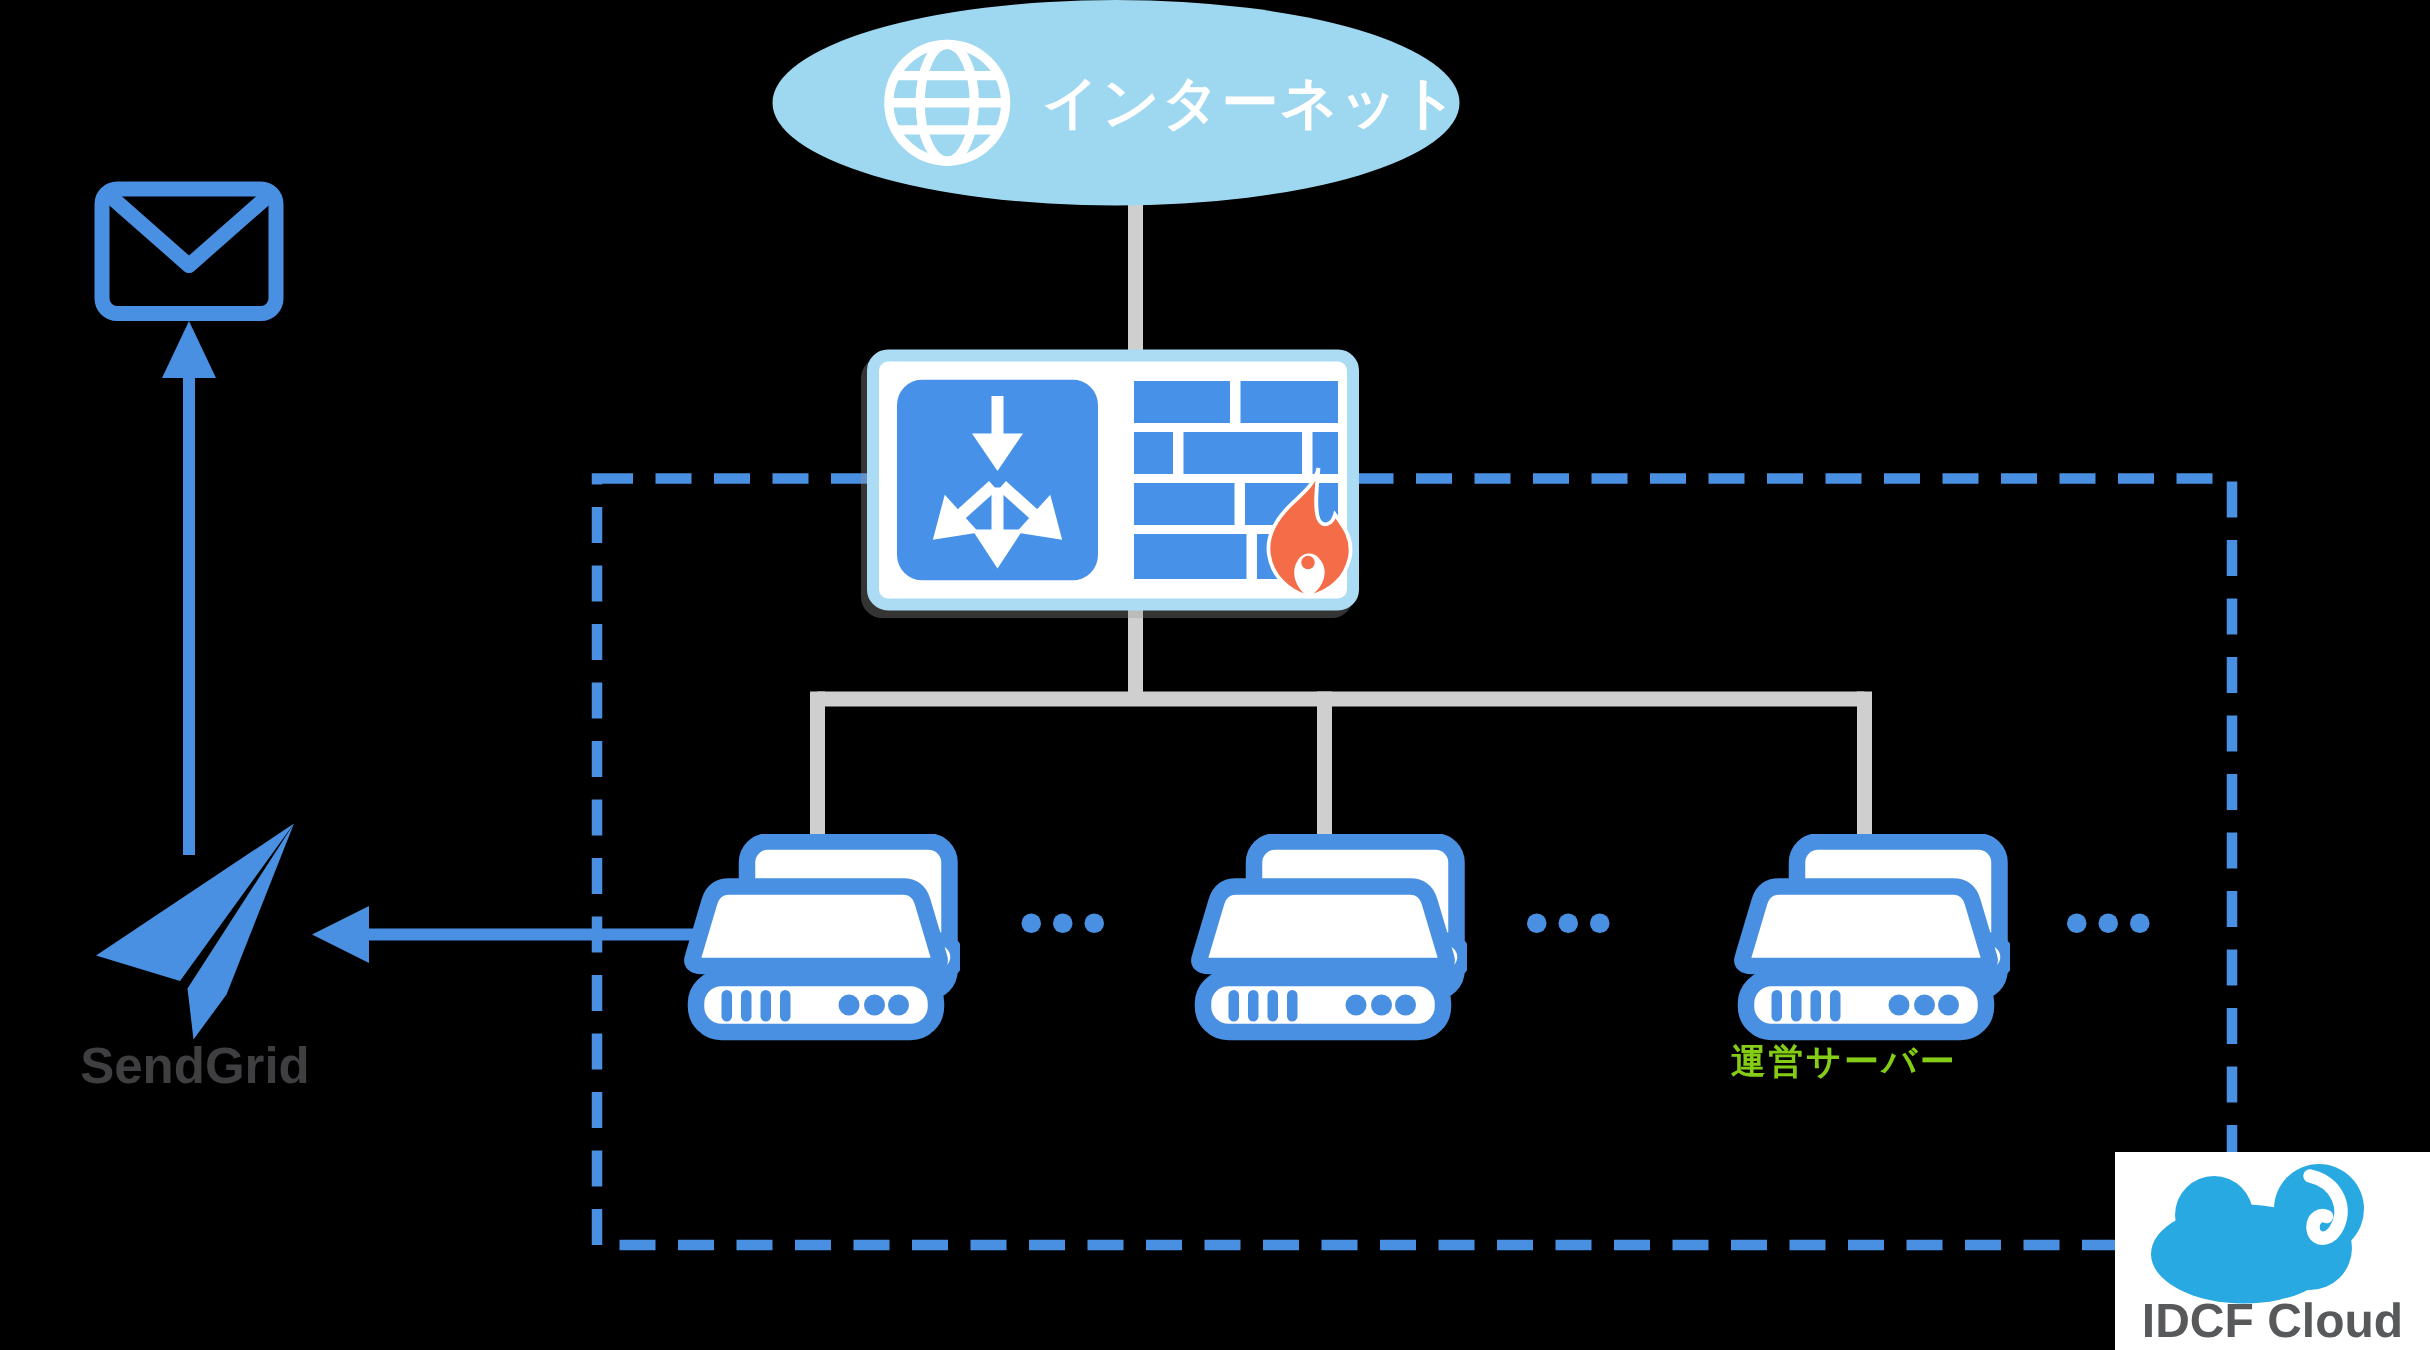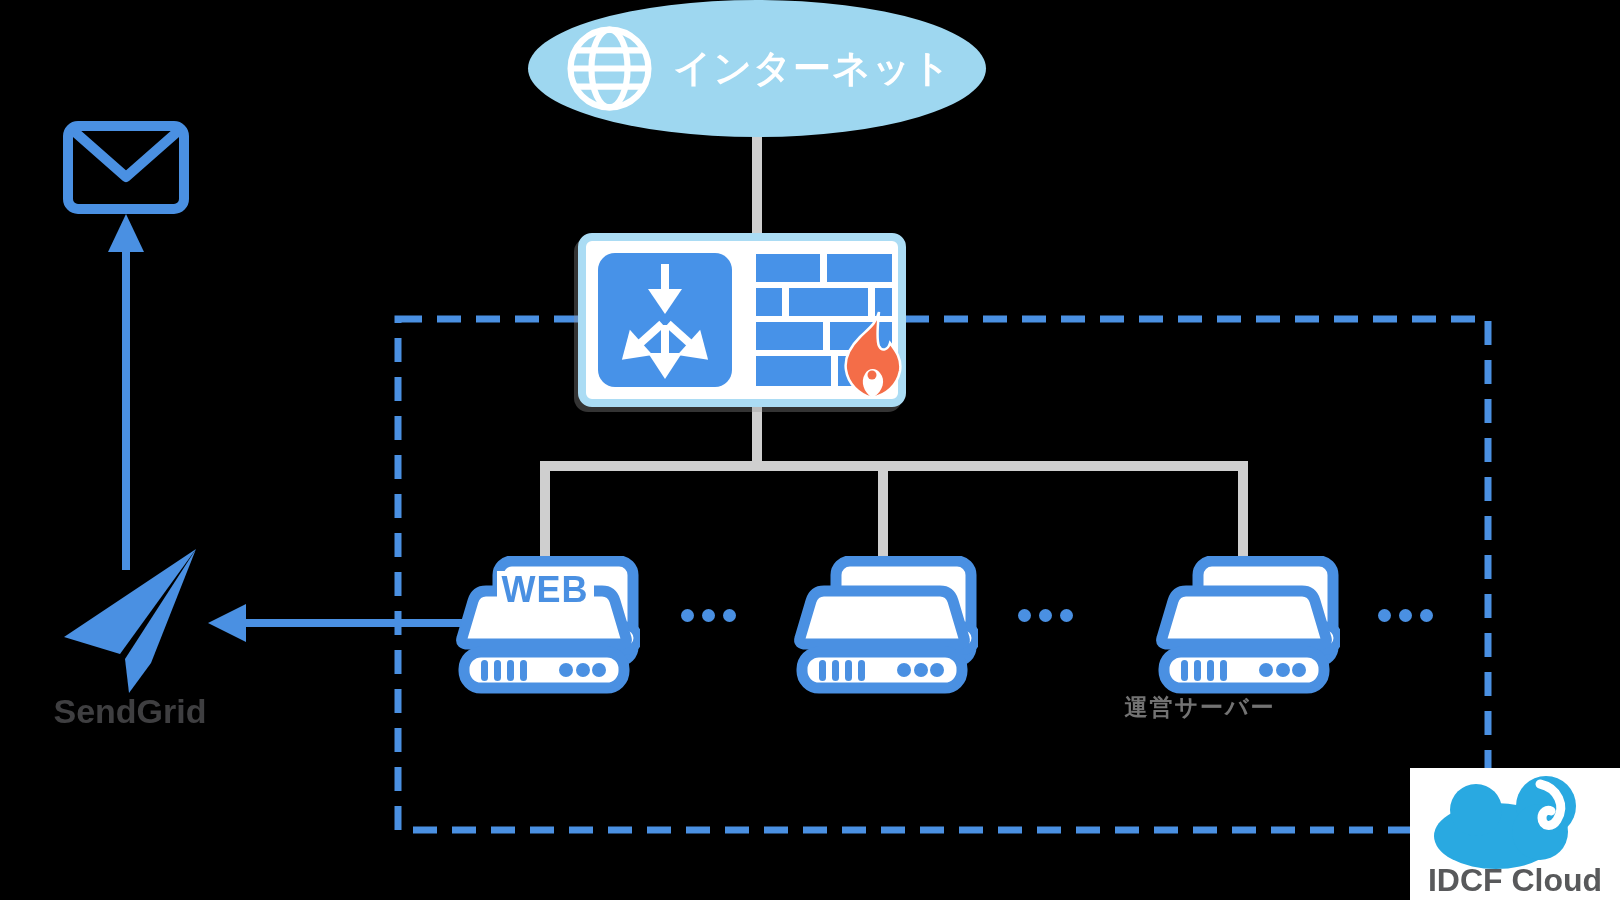--- a/index.html
+++ b/index.html
@@ -5,43 +5,43 @@
   html,body{margin:0;padding:0;background:#000;}
   .canvas{
     position:relative;width:1620px;height:900px;background:#000;overflow:hidden;
     font-family:"Liberation Sans","DejaVu Sans",sans-serif;
   }
   .abs{position:absolute;}
   svg{display:block;}
 
   
   .internet{
-    left:528px;top:0;width:458px;height:137px;border-radius:50%;
-    background:#9ed7f0;display:flex;align-items:center;justify-content:center;gap:16px;
+    left:515px;top:0;width:458px;height:137px;border-radius:50%;
+    background:#9ed7f0;display:flex;align-items:center;justify-content:flex-end;gap:16px;
   }
   .internet-label{color:#fff;font-size:38px;font-weight:bold;letter-spacing:1px;}
 
   
   .gateway{
     left:578px;top:233px;width:328px;height:174px;background:#fff;
     border:8px solid #abdcf4;border-radius:14px;box-sizing:border-box;
     box-shadow:-4px 5px 0 rgba(150,150,150,.35);
   }
 
   
   .server-label-wrap{width:190px;text-align:center;top:571px;}
   .server-label-wrap span{
     display:inline-block;background:#fff;color:#4a90e2;font-size:36px;font-weight:bold;
     padding:0 5px;line-height:38px;letter-spacing:1px;
   }
   .server-label-wrap span:empty{display:none;}
   .dots{display:flex;gap:8px;top:609px;}
   .dots i{width:13px;height:13px;border-radius:50%;background:#4a90e2;}
 
-  .caption{color:#737373;font-size:23px;font-weight:600;text-align:center;letter-spacing:2px;}
+  .caption{color:#84cc16;font-size:23px;font-weight:600;text-align:right;letter-spacing:2px;}
   .sendgrid-label{color:#3f3f41;font-size:34px;font-weight:bold;text-align:center;}
 
   
   .idcf{left:1410px;top:768px;width:210px;height:132px;background:#fff;}
   .idcf-label{position:absolute;bottom:1px;left:0;width:100%;text-align:center;
     color:#58595b;font-size:32px;font-weight:bold;letter-spacing:0;}
 </style>
 </head>
 <body>
 
@@ -135,23 +135,20 @@
     <g fill="#4a90e2">
       <rect x="31" y="104" width="7" height="21" rx="3.5"></rect>
         <rect x="44" y="104" width="7" height="21" rx="3.5"></rect>
       <rect x="57" y="104" width="7" height="21" rx="3.5"></rect>
         <rect x="70" y="104" width="7" height="21" rx="3.5"></rect>
       <circle cx="116" cy="114" r="7"></circle>
         <circle cx="133" cy="114" r="7"></circle>
         <circle cx="149" cy="114" r="7"></circle>
     </g>
   </svg>
-  <div class="abs server-label-wrap" style="left:450px">
-    <span>WEB</span>
-  </div>
   <div class="abs dots" style="left:681px">
       <i></i>
       <i></i>
       <i></i>
     </div>
 
   <svg class="abs" style="left:788px;top:556px" width="190" height="140" viewBox="0 0 190 140">
     <g stroke="#4a90e2" stroke-width="11" fill="#fff">
       <rect x="48" y="5" width="135" height="100" rx="14"></rect>
       <circle cx="176" cy="82" r="12" stroke-width="9"></circle>

